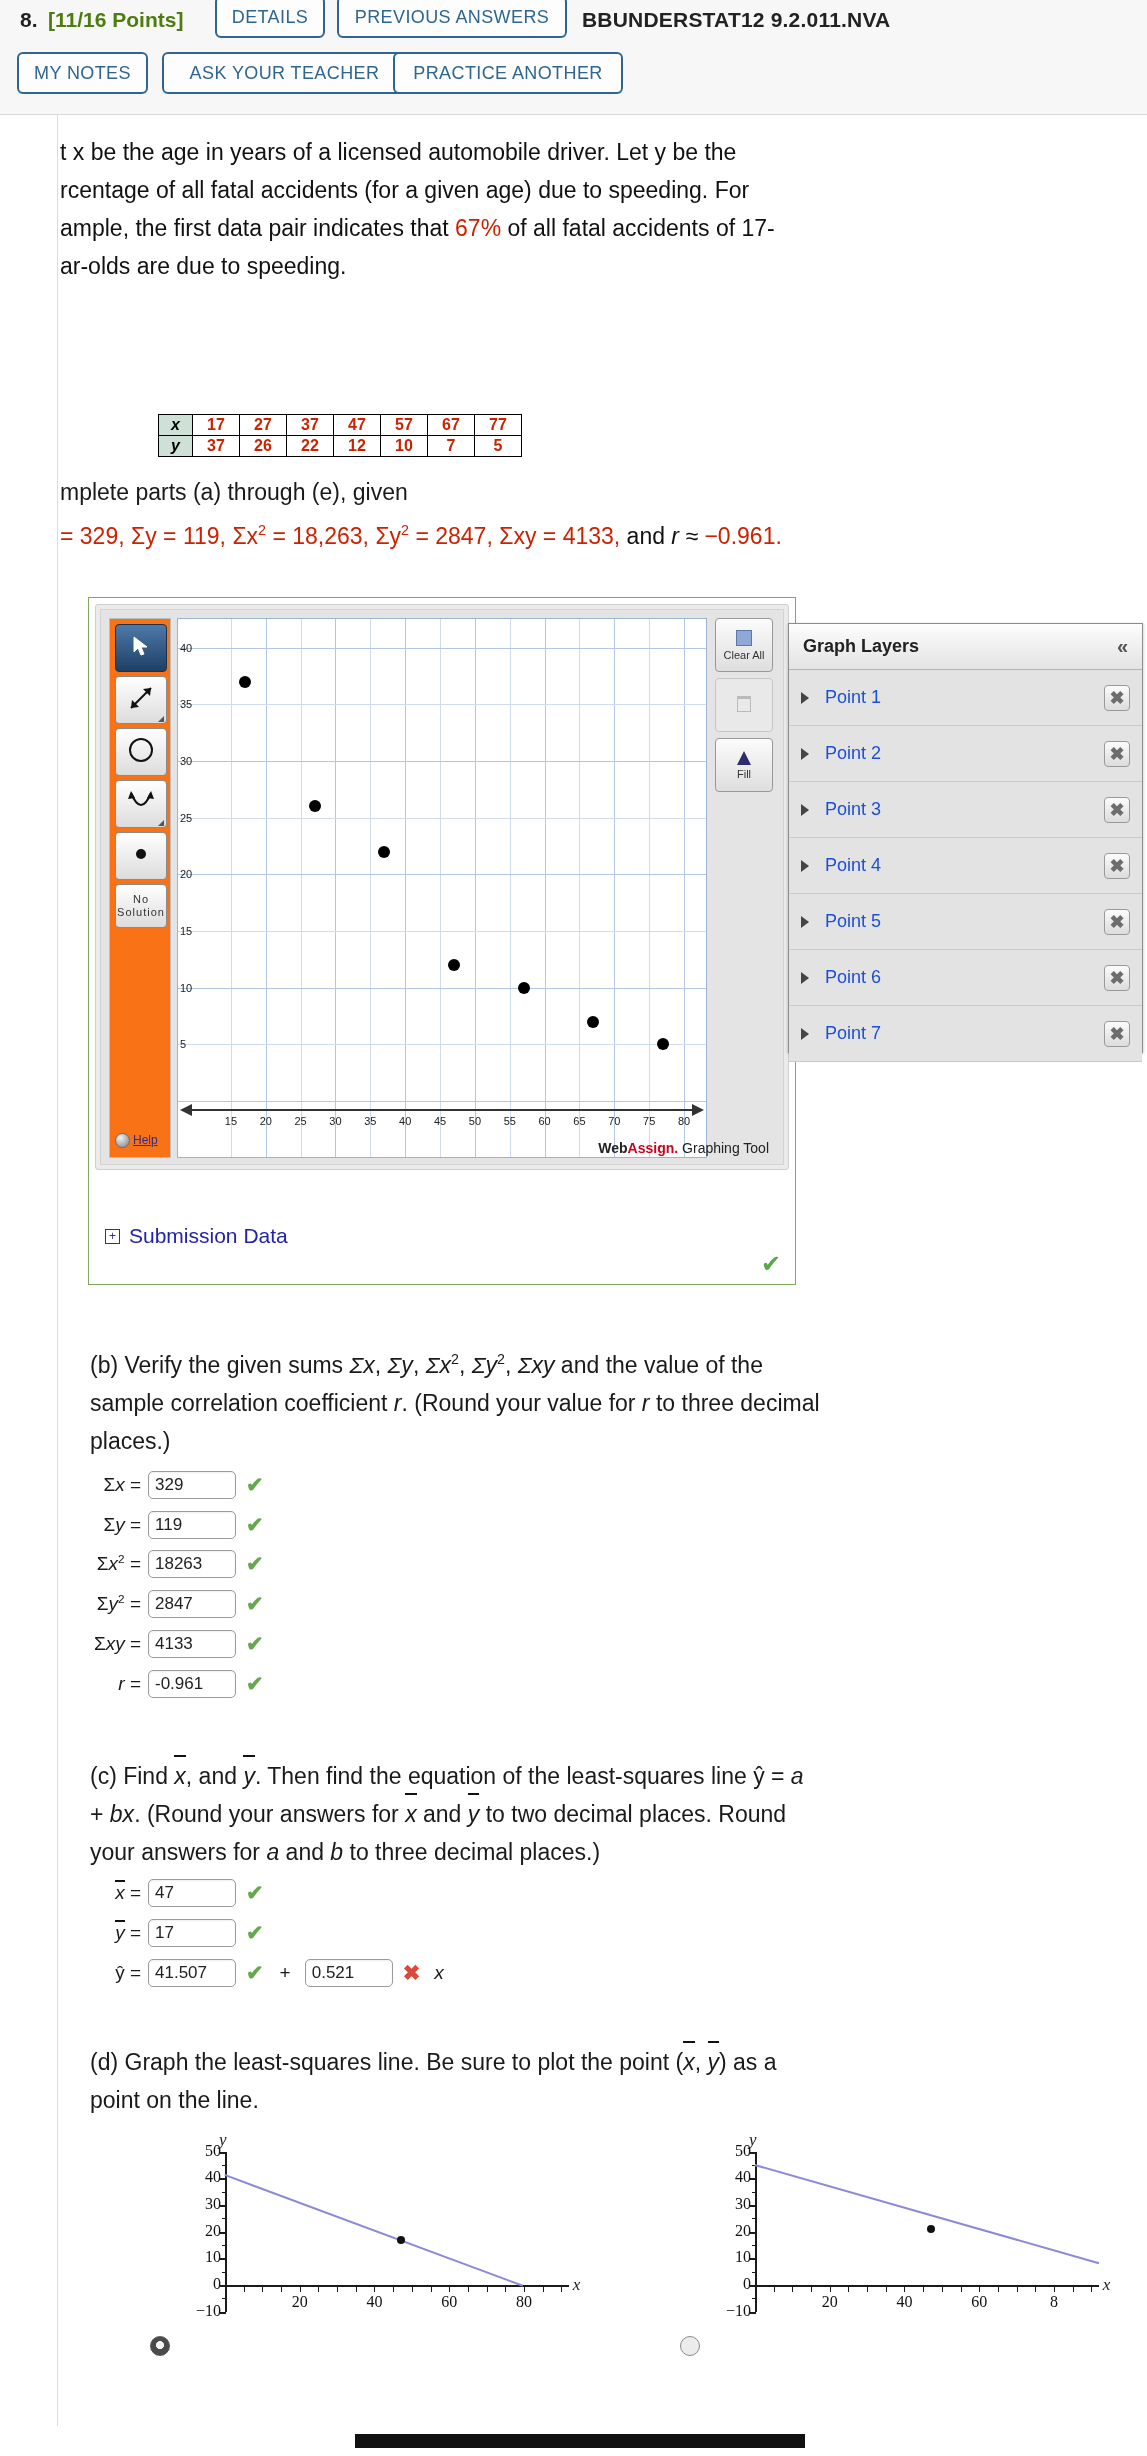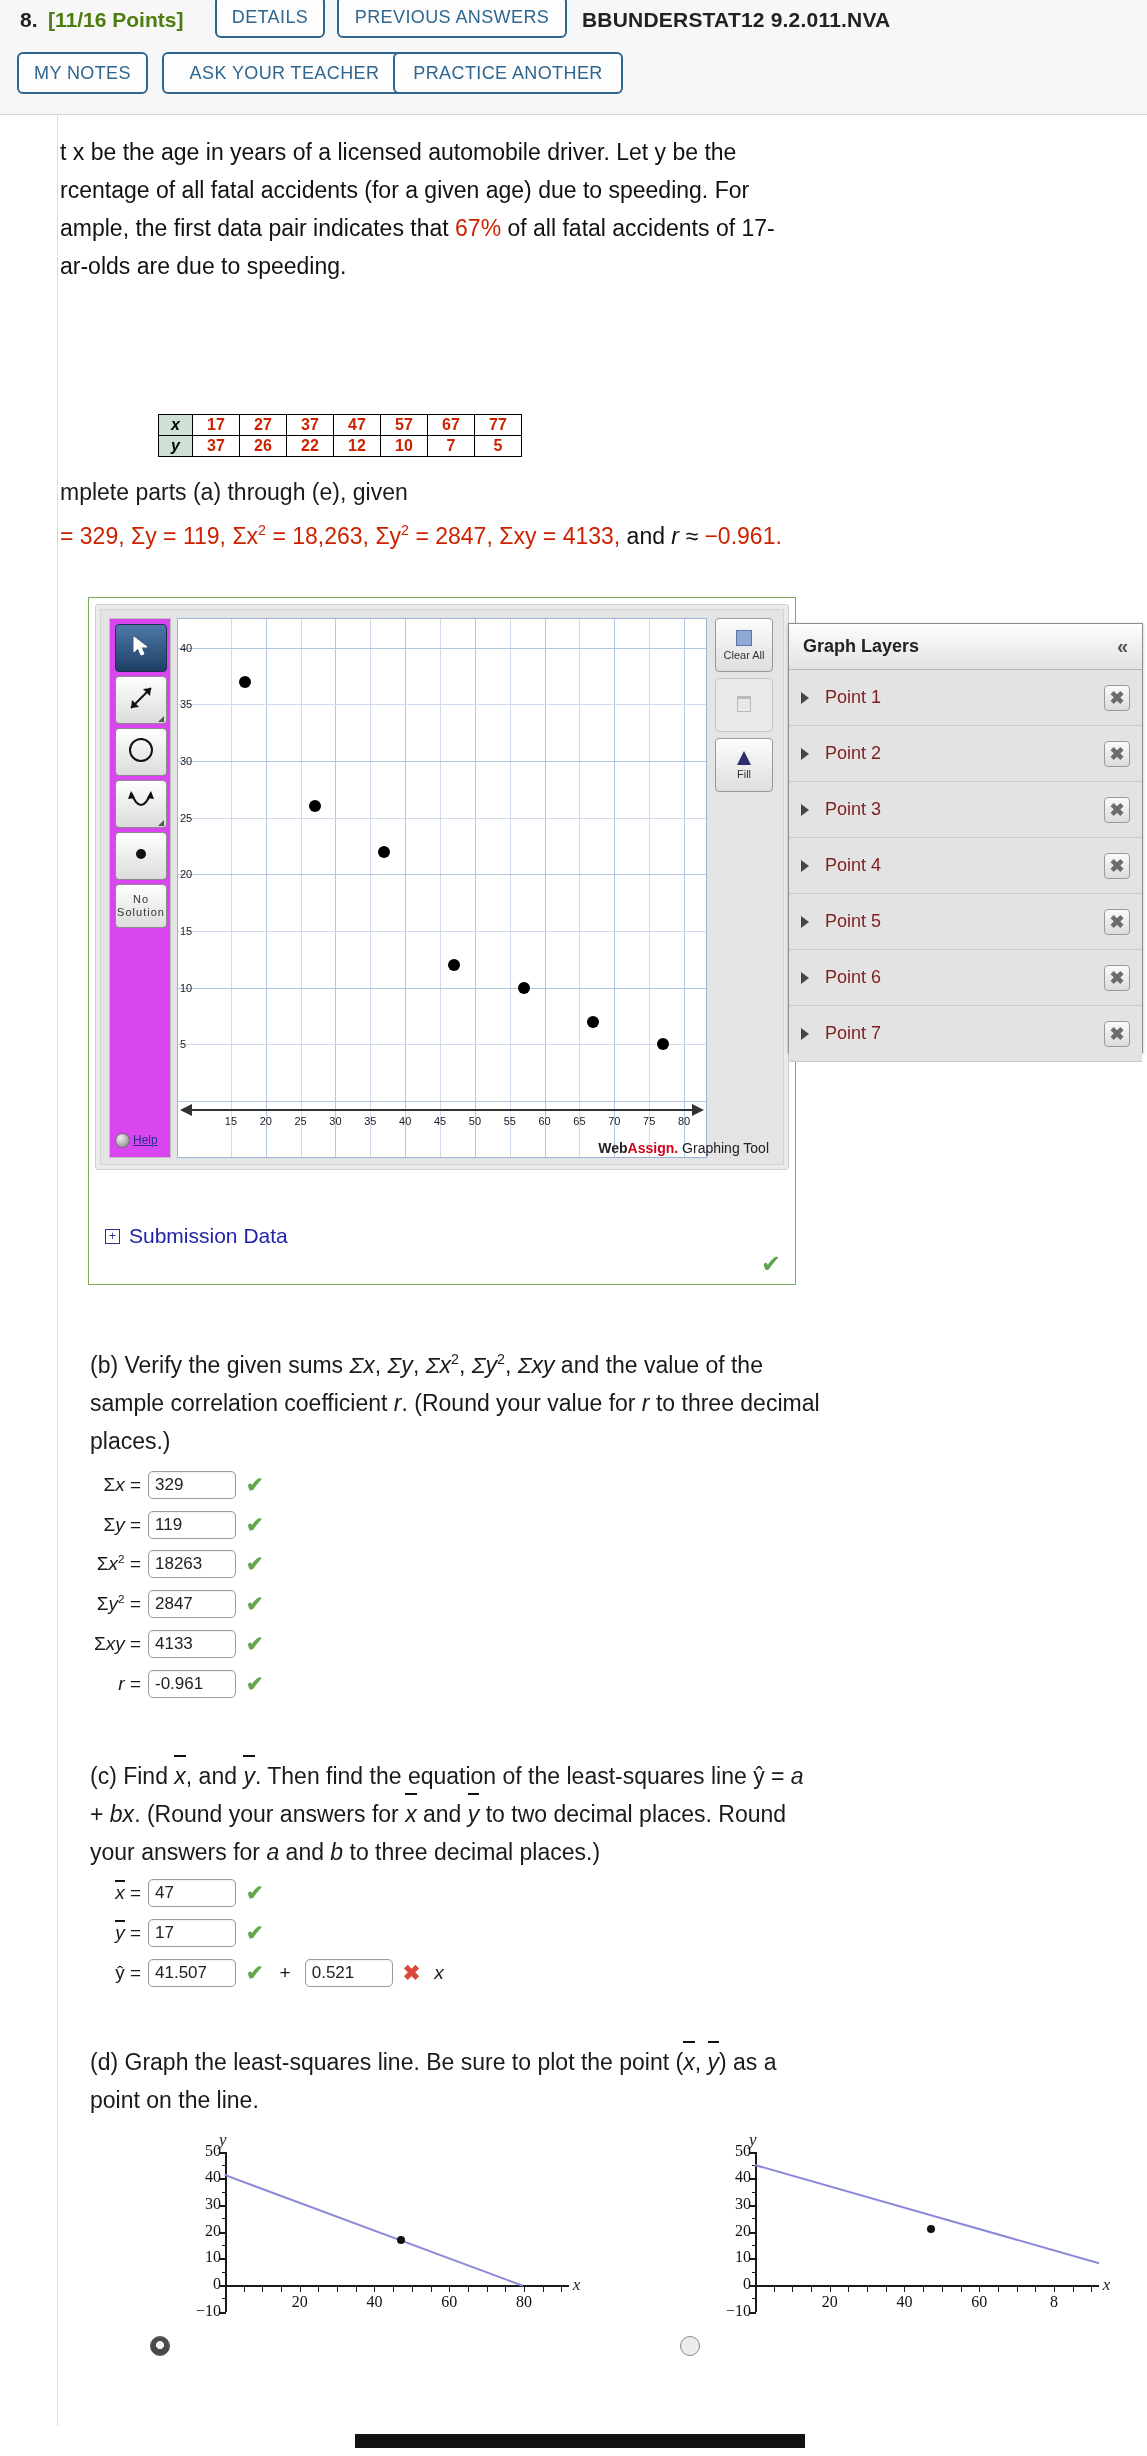--- a/index.html
+++ b/index.html
@@ -59,21 +59,21 @@
     border:1px solid #7fa85a; background:#ffffff;
   }
   .gtool{
     position:absolute; left:6px; top:6px; width:694px; height:566px;
     background:#ebebeb; border:1px solid #cfcfcf; border-radius:3px;
   }
   .gtool-inner{ position:absolute; left:4px; top:4px; width:684px; height:556px; background:#e4e4e4;
     border:1px solid #d3d3d3; }
 
   
-  .toolcol{ position:absolute; left:8px; top:8px; width:62px; height:540px; background:#d946ef;
+  .toolcol{ position:absolute; left:8px; top:8px; width:62px; height:540px; background:#f97316;
      border:1px solid #bdbdbd; }
   .tbtn{
     position:absolute; left:5px; width:52px; height:48px; border:1px solid #8b8b8b; border-radius:4px;
     background:linear-gradient(#ffffff,#dcdcdc);
     display:flex; align-items:center; justify-content:center; cursor:pointer;
   }
   .tbtn.sel{ background:linear-gradient(#4e79a8,#1d3f66); border-color:#18324f; }
   .tbtn .corner{ position:absolute; right:2px; bottom:1px; width:0;height:0;
      border-left:6px solid transparent; border-bottom:6px solid #555; }
   .tb1{ top:5px; } .tb2{ top:57px; } .tb3{ top:109px; } .tb4{ top:161px; } .tb5{ top:213px; }
@@ -123,21 +123,21 @@
     position:absolute; left:788px; top:508px; width:355px; height:430px;
     background:#e9e9e9; border:1px solid #8d8d8d; box-shadow:0 1px 3px rgba(0,0,0,.25);
   }
   .layers-hd{ height:46px; background:linear-gradient(#fdfdfd,#e3e3e3); border-bottom:1px solid #b5b5b5;
     display:flex; align-items:center; padding:0 14px; font-weight:bold; font-size:18px; color:#222; }
   .layers-hd .collapse{ margin-left:auto; font-size:20px; color:#555; cursor:pointer; }
   .lrow{ height:56px; border-bottom:1px solid #cacaca; display:flex; align-items:center; padding:0 12px;
          background:#e3e3e3; }
   .lrow .tri{ width:0;height:0;border-top:6px solid transparent;border-bottom:6px solid transparent;
      border-left:8px solid #444; margin-right:16px; cursor:pointer; }
-  .lrow .lname{ font-size:18px; color:#7f1d1d; }
+  .lrow .lname{ font-size:18px; color:#1d4ed8; }
   .lrow .xbtn{ margin-left:auto; width:26px; height:26px; border:1px solid #9a9a9a; border-radius:4px;
      background:linear-gradient(#fbfbfb,#dcdcdc); display:flex; align-items:center; justify-content:center;
      font-size:18px; color:#6d6d6d; font-weight:bold; cursor:pointer; }
 
   
   .subdata{ position:absolute; left:104px; top:1108px; display:flex; align-items:center; gap:9px; cursor:pointer; }
   .subdata .plus{ width:15px;height:15px; border:1px solid #2f2f9c; color:#2f2f9c; font-size:12px;
      line-height:13px; text-align:center; }
   .subdata span{ color:#2222aa; font-size:21px; }
 

